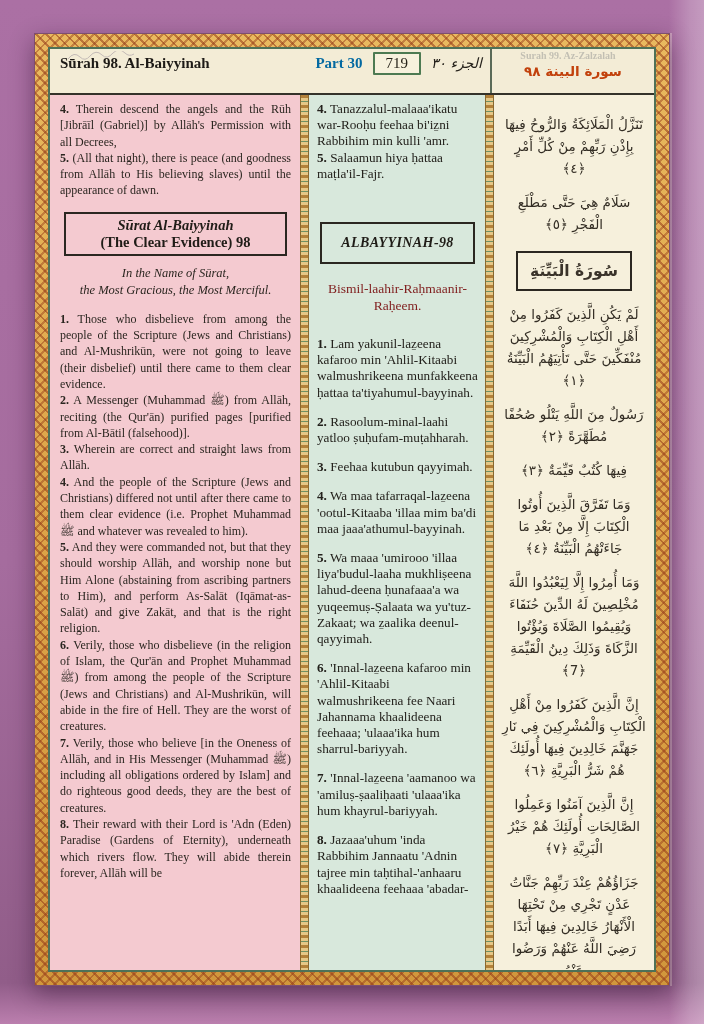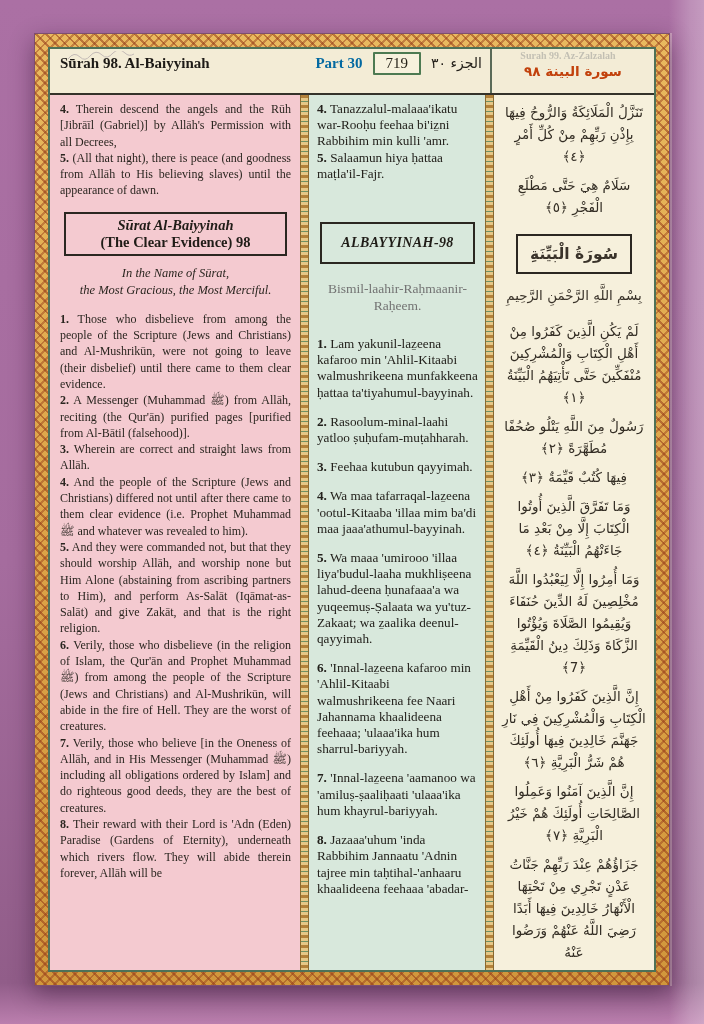--- a/index.html
+++ b/index.html
@@ -33,21 +33,21 @@
   .header-left{
     flex:0 0 440px;display:flex;align-items:center;box-sizing:border-box;
     padding:0 8px 16px 10px;gap:10px;
   }
   .h-title{font-weight:bold;font-size:15px;color:#1d1a16;margin-right:auto;}
   .h-part{font-weight:bold;font-size:15px;color:#0369a1;}
   .h-pagebox{
     display:inline-block;border:2px solid #4d7a52;background:#f7f1dd;
     padding:1px 11px;font-size:15px;color:#262219;border-radius:1px;
   }
-  .h-juz{font-size:14px;color:#24201a;font-family:"DejaVu Sans", sans-serif;}
+  .h-juz{font-size:14px;color:#24201a;font-family:"DejaVu Sans", sans-serif;font-style:italic;}
   .header-right{
     flex:1;border-left:2px solid #5a6a58;display:flex;align-items:center;justify-content:center;
     position:relative;font-family:"DejaVu Sans", sans-serif;
   }
   .h-surah-ar{font-size:13.5px;font-weight:bold;color:#c2410c;}
   .ghost{
     position:absolute;top:1px;left:6px;right:16px;font-size:10px;line-height:11px;
     color:rgba(70,75,90,.28);font-family:"Liberation Serif", serif;font-weight:bold;
     text-align:center;pointer-events:none;
   }
@@ -72,23 +72,23 @@
   .box-en .bx1{font-size:14.5px;font-weight:bold;font-style:italic;}
   .box-en .bx2{font-size:14.5px;font-weight:bold;}
   .bismillah-en{ text-align:center;font-style:italic;font-size:12.5px;line-height:17px;color:#2b2620;margin:6px 0 12px 0;}
   
   .tv{margin:0 0 13px 0;font-size:13.2px;line-height:16.2px;color:#23211c;text-align:left;}
   .tv0{margin:0;}
   .box-tr{
     border:2px solid #2b2721;margin:40px 3px 16px 3px;padding:11px 2px;text-align:center;
     font-size:14px;font-weight:bold;font-style:italic;letter-spacing:.4px;color:#1f1c17;
   }
-  .bismillah-tr{text-align:center;font-size:13.5px;line-height:17px;color:#737373;margin:0 0 22px 0;font-family:Liberation Serif, serif;}
+  .bismillah-tr{text-align:center;font-size:13.5px;line-height:17px;color:#7f1d1d;margin:0 0 22px 0;font-family:Liberation Serif, serif;}
   
-  .av{margin:0 0 7px 0;font-size:13.5px;line-height:22px;color:#332d24;
+  .av{margin:12px 0 7px 0;font-size:13.5px;line-height:22px;color:#332d24;
       font-family:"DejaVu Sans", sans-serif;text-align:center;}
   .box-ar{
     border:2px solid #2b2721;margin:16px 14px 10px 14px;padding:9px 4px;text-align:center;
     font-size:15.5px;font-weight:bold;color:#3a332a;font-family:"DejaVu Sans", sans-serif;
   }
   .bismillah-ar{text-align:center;font-size:13.5px;color:#3a332a;margin:0 0 14px 0;
       font-family:"DejaVu Sans", sans-serif;line-height:22px;}
 </style>
 </head>
 <body>
@@ -157,21 +157,20 @@
           <p class="tv"><b class="vn">8.</b> <span>Jazaaa'uhum 'inda Rabbihim Jannaatu 'Adnin tajree min taḥtihal-'anhaaru khaalideena feehaaa 'abadar-</span></p>
         </div>
 
         <div class="vsep"></div>
 
         <div class="col col-ar" dir="rtl">
           <p class="av">تَنَزَّلُ الْمَلَائِكَةُ وَالرُّوحُ فِيهَا بِإِذْنِ رَبِّهِمْ مِنْ كُلِّ أَمْرٍ ﴿٤﴾</p>
           <p class="av">سَلَامٌ هِيَ حَتَّى مَطْلَعِ الْفَجْرِ ﴿٥﴾</p>
 
           <div class="box-ar">سُورَةُ الْبَيِّنَةِ</div>
-          <div class="bismillah-ar">بِسْمِ اللَّهِ الرَّحْمَنِ الرَّحِيمِ</div>
 
           <p class="av">لَمْ يَكُنِ الَّذِينَ كَفَرُوا مِنْ أَهْلِ الْكِتَابِ وَالْمُشْرِكِينَ مُنْفَكِّينَ حَتَّى تَأْتِيَهُمُ الْبَيِّنَةُ ﴿١﴾</p>
           <p class="av">رَسُولٌ مِنَ اللَّهِ يَتْلُو صُحُفًا مُطَهَّرَةً ﴿٢﴾</p>
           <p class="av">فِيهَا كُتُبٌ قَيِّمَةٌ ﴿٣﴾</p>
           <p class="av">وَمَا تَفَرَّقَ الَّذِينَ أُوتُوا الْكِتَابَ إِلَّا مِنْ بَعْدِ مَا جَاءَتْهُمُ الْبَيِّنَةُ ﴿٤﴾</p>
           <p class="av">وَمَا أُمِرُوا إِلَّا لِيَعْبُدُوا اللَّهَ مُخْلِصِينَ لَهُ الدِّينَ حُنَفَاءَ وَيُقِيمُوا الصَّلَاةَ وَيُؤْتُوا الزَّكَاةَ وَذَلِكَ دِينُ الْقَيِّمَةِ ﴿7﴾</p>
           <p class="av">إِنَّ الَّذِينَ كَفَرُوا مِنْ أَهْلِ الْكِتَابِ وَالْمُشْرِكِينَ فِي نَارِ جَهَنَّمَ خَالِدِينَ فِيهَا أُولَئِكَ هُمْ شَرُّ الْبَرِيَّةِ ﴿٦﴾</p>
           <p class="av">إِنَّ الَّذِينَ آمَنُوا وَعَمِلُوا الصَّالِحَاتِ أُولَئِكَ هُمْ خَيْرُ الْبَرِيَّةِ ﴿٧﴾</p>
           <p class="av">جَزَاؤُهُمْ عِنْدَ رَبِّهِمْ جَنَّاتُ عَدْنٍ تَجْرِي مِنْ تَحْتِهَا الْأَنْهَارُ خَالِدِينَ فِيهَا أَبَدًا رَضِيَ اللَّهُ عَنْهُمْ وَرَضُوا عَنْهُ</p>
         </div>

